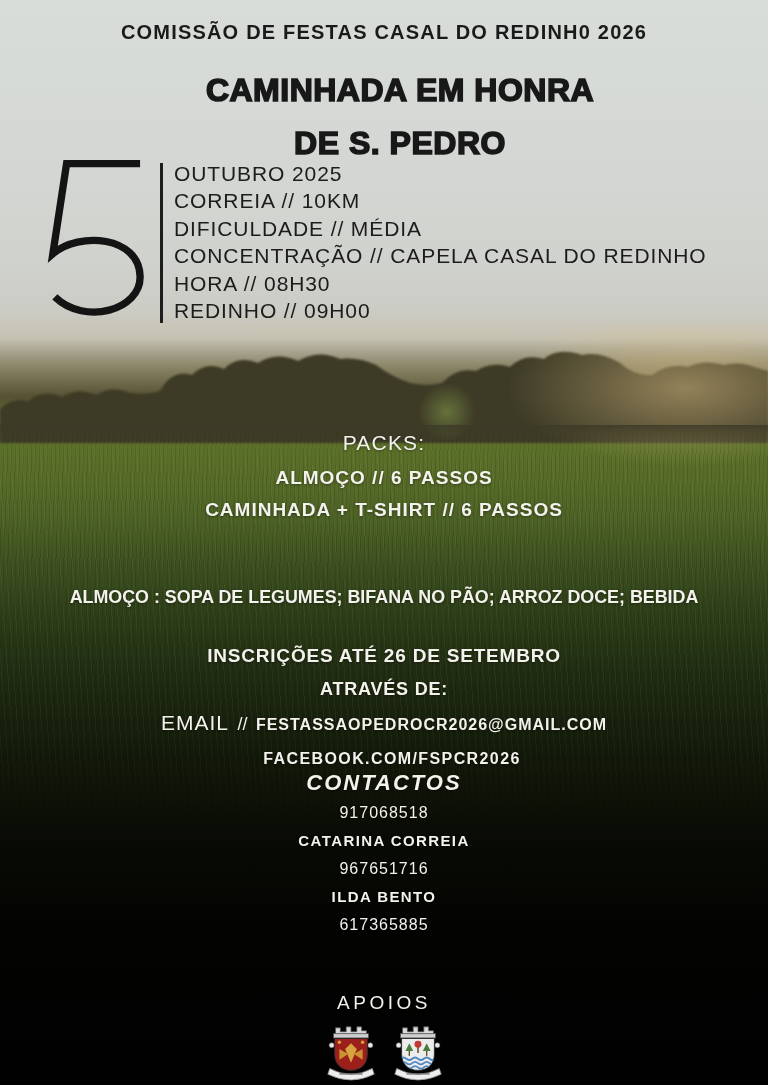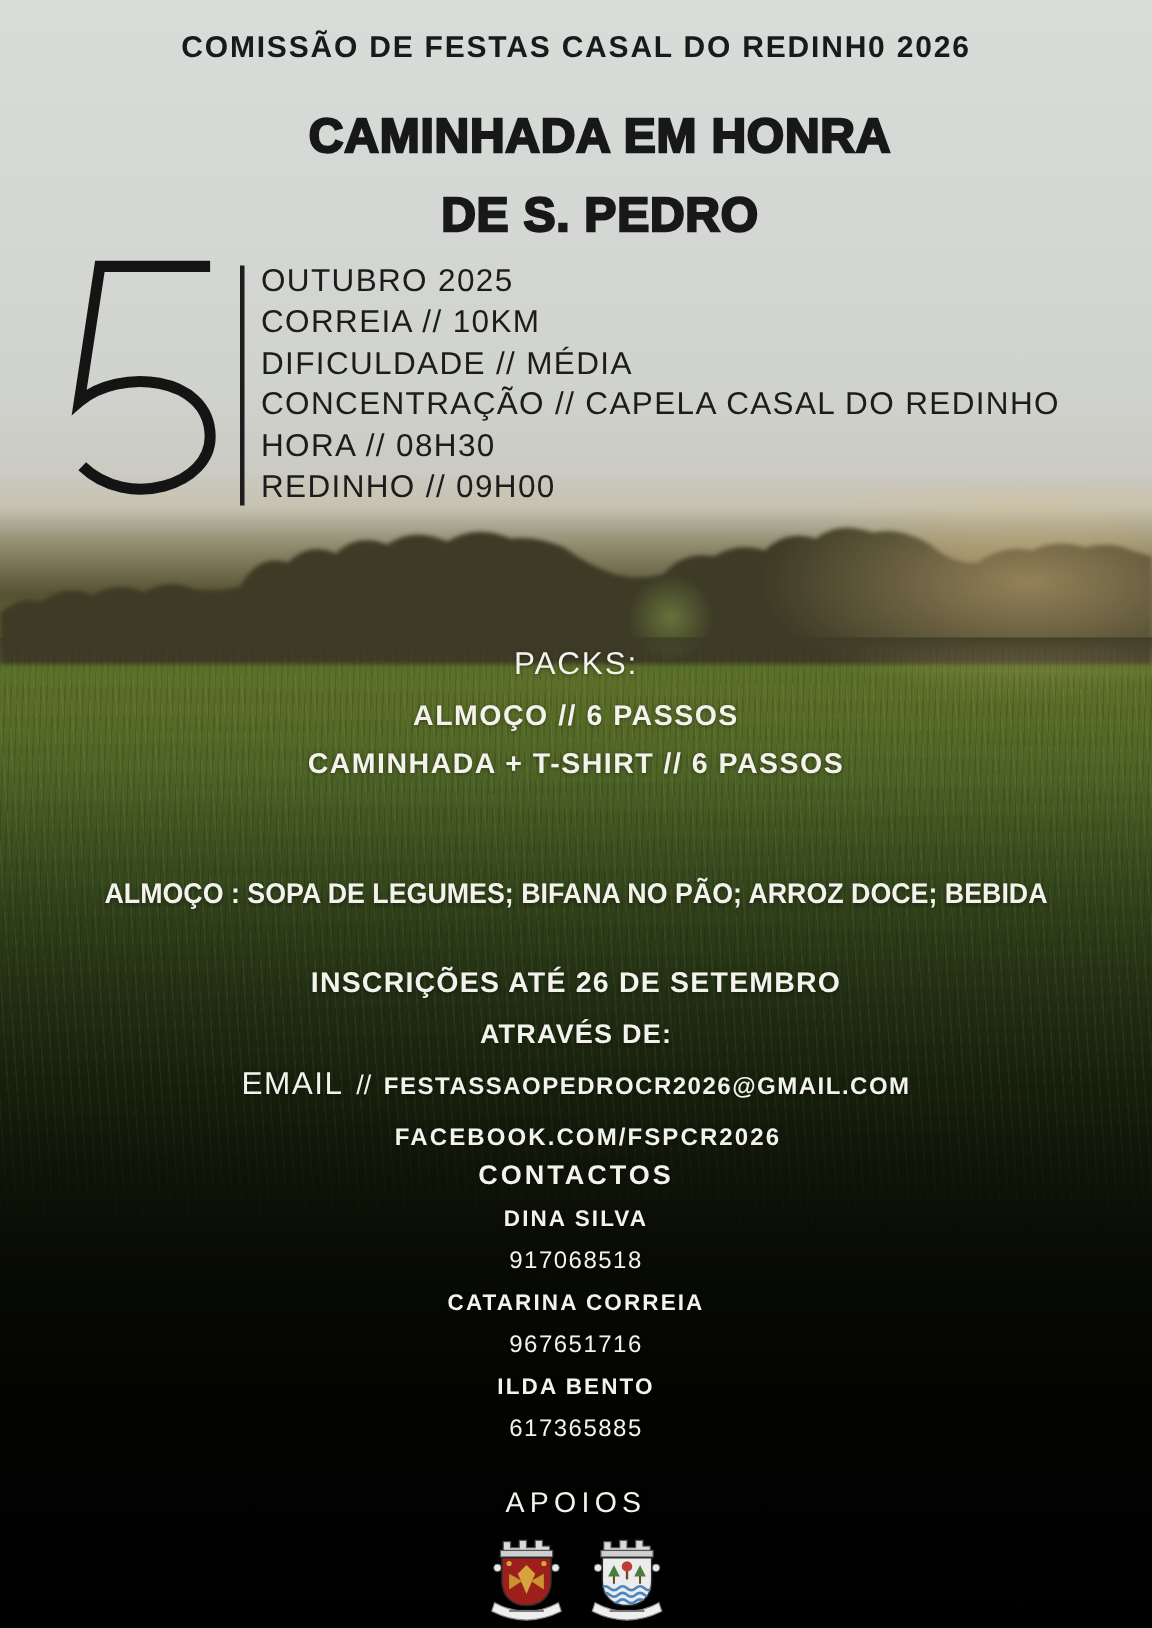--- a/index.html
+++ b/index.html
@@ -45,21 +45,21 @@
     mask-image:linear-gradient(180deg,transparent 0,#000 8%,#000 72%,transparent 100%);}
 
   .txt{position:absolute;left:0;width:768px;text-align:center;}
   .dark{color:#1a1a1a;}
   .light{color:#f3f2ec;text-shadow:0 1px 3px rgba(0,0,0,.4);}
 
   .organizer{top:21px;font-size:20px;letter-spacing:1.2px;font-weight:700;}
   .title{top:48px;margin:16px;font-size:32px;line-height:53px;font-weight:700;
     letter-spacing:.5px;-webkit-text-stroke:1.6px #181818;color:#181818;}
 
-  .day-block{position:absolute;left:0;top:170px;width:768px;height:175px;}
+  .day-block{position:absolute;left:0;top:156px;width:768px;height:175px;}
   .digit5{position:absolute;left:46px;top:2px;width:98px;height:166px;}
   .v-divider{position:absolute;left:160px;top:7px;width:2.5px;height:160px;background:#1d1d1d;}
   .details{position:absolute;left:174px;top:4px;margin:0;padding:0;list-style:none;
     font-size:21px;line-height:27.4px;letter-spacing:.9px;color:#1c1c1c;font-weight:400;text-align:left;}
   .sr-only{position:absolute;width:1px;height:1px;overflow:hidden;clip:rect(0 0 0 0);white-space:nowrap;}
 
   .packs{top:430px;}
   .packs-heading{font-size:21px;line-height:25px;font-weight:400;letter-spacing:1.2px;}
   .packs-items{margin:7px 0 0;padding:0;list-style:none;font-size:19px;line-height:31.6px;
     font-weight:700;letter-spacing:1px;}
@@ -70,21 +70,21 @@
   .registration{top:645px;}
   .reg-deadline{font-size:19px;line-height:22px;font-weight:700;letter-spacing:.8px;}
   .reg-via{margin-top:11px;font-size:18px;line-height:22px;font-weight:700;letter-spacing:.8px;}
   .reg-email{margin-top:11px;line-height:24px;}
   .email-label{font-size:21px;font-weight:400;letter-spacing:1px;}
   .email-sep{font-size:18px;font-weight:400;padding:0 4px;}
   .email-value{font-size:16px;font-weight:700;letter-spacing:1px;}
   .reg-facebook{margin-top:11px;font-size:16px;line-height:22px;font-weight:700;letter-spacing:1.4px;padding-left:16px;}
 
   .contacts{top:772px;}
-  .contacts-heading{font-size:18px;line-height:22px;font-weight:700;letter-spacing:2px;}
+  .contacts-heading{font-size:22px;line-height:22px;font-weight:700;letter-spacing:2px;font-style:italic;}
   .contacts-list{margin:5px 0 0;padding:0;list-style:none;line-height:28px;}
   .contact-name{font-size:15px;font-weight:700;letter-spacing:1.4px;}
   .contact-phone{font-size:16px;font-weight:400;letter-spacing:1px;}
 
   .sponsors{top:991px;}
   .sponsors-heading{font-size:19px;line-height:24px;font-weight:400;letter-spacing:3.5px;}
   .crests{margin-top:6px;display:flex;justify-content:center;gap:9px;align-items:flex-start;}
   .crest{width:58px;height:62px;}
 </style>
 </head>
@@ -146,21 +146,20 @@
       <span class="email-label">EMAIL</span>
       <span class="email-sep">//</span>
       <span class="email-value">FESTASSAOPEDROCR2026@GMAIL.COM</span>
     </div>
     <div class="reg-facebook">FACEBOOK.COM/FSPCR2026</div>
   </section>
 
   <section class="txt light contacts">
     <div class="contacts-heading">CONTACTOS</div>
     <ul class="contacts-list">
-      <li class="contact-name">DINA SILVA</li>
       <li class="contact-phone">917068518</li>
       <li class="contact-name">CATARINA CORREIA</li>
       <li class="contact-phone">967651716</li>
       <li class="contact-name">ILDA BENTO</li>
       <li class="contact-phone">617365885</li>
     </ul>
   </section>
 
   <footer class="txt light sponsors">
     <div class="sponsors-heading">APOIOS</div>

